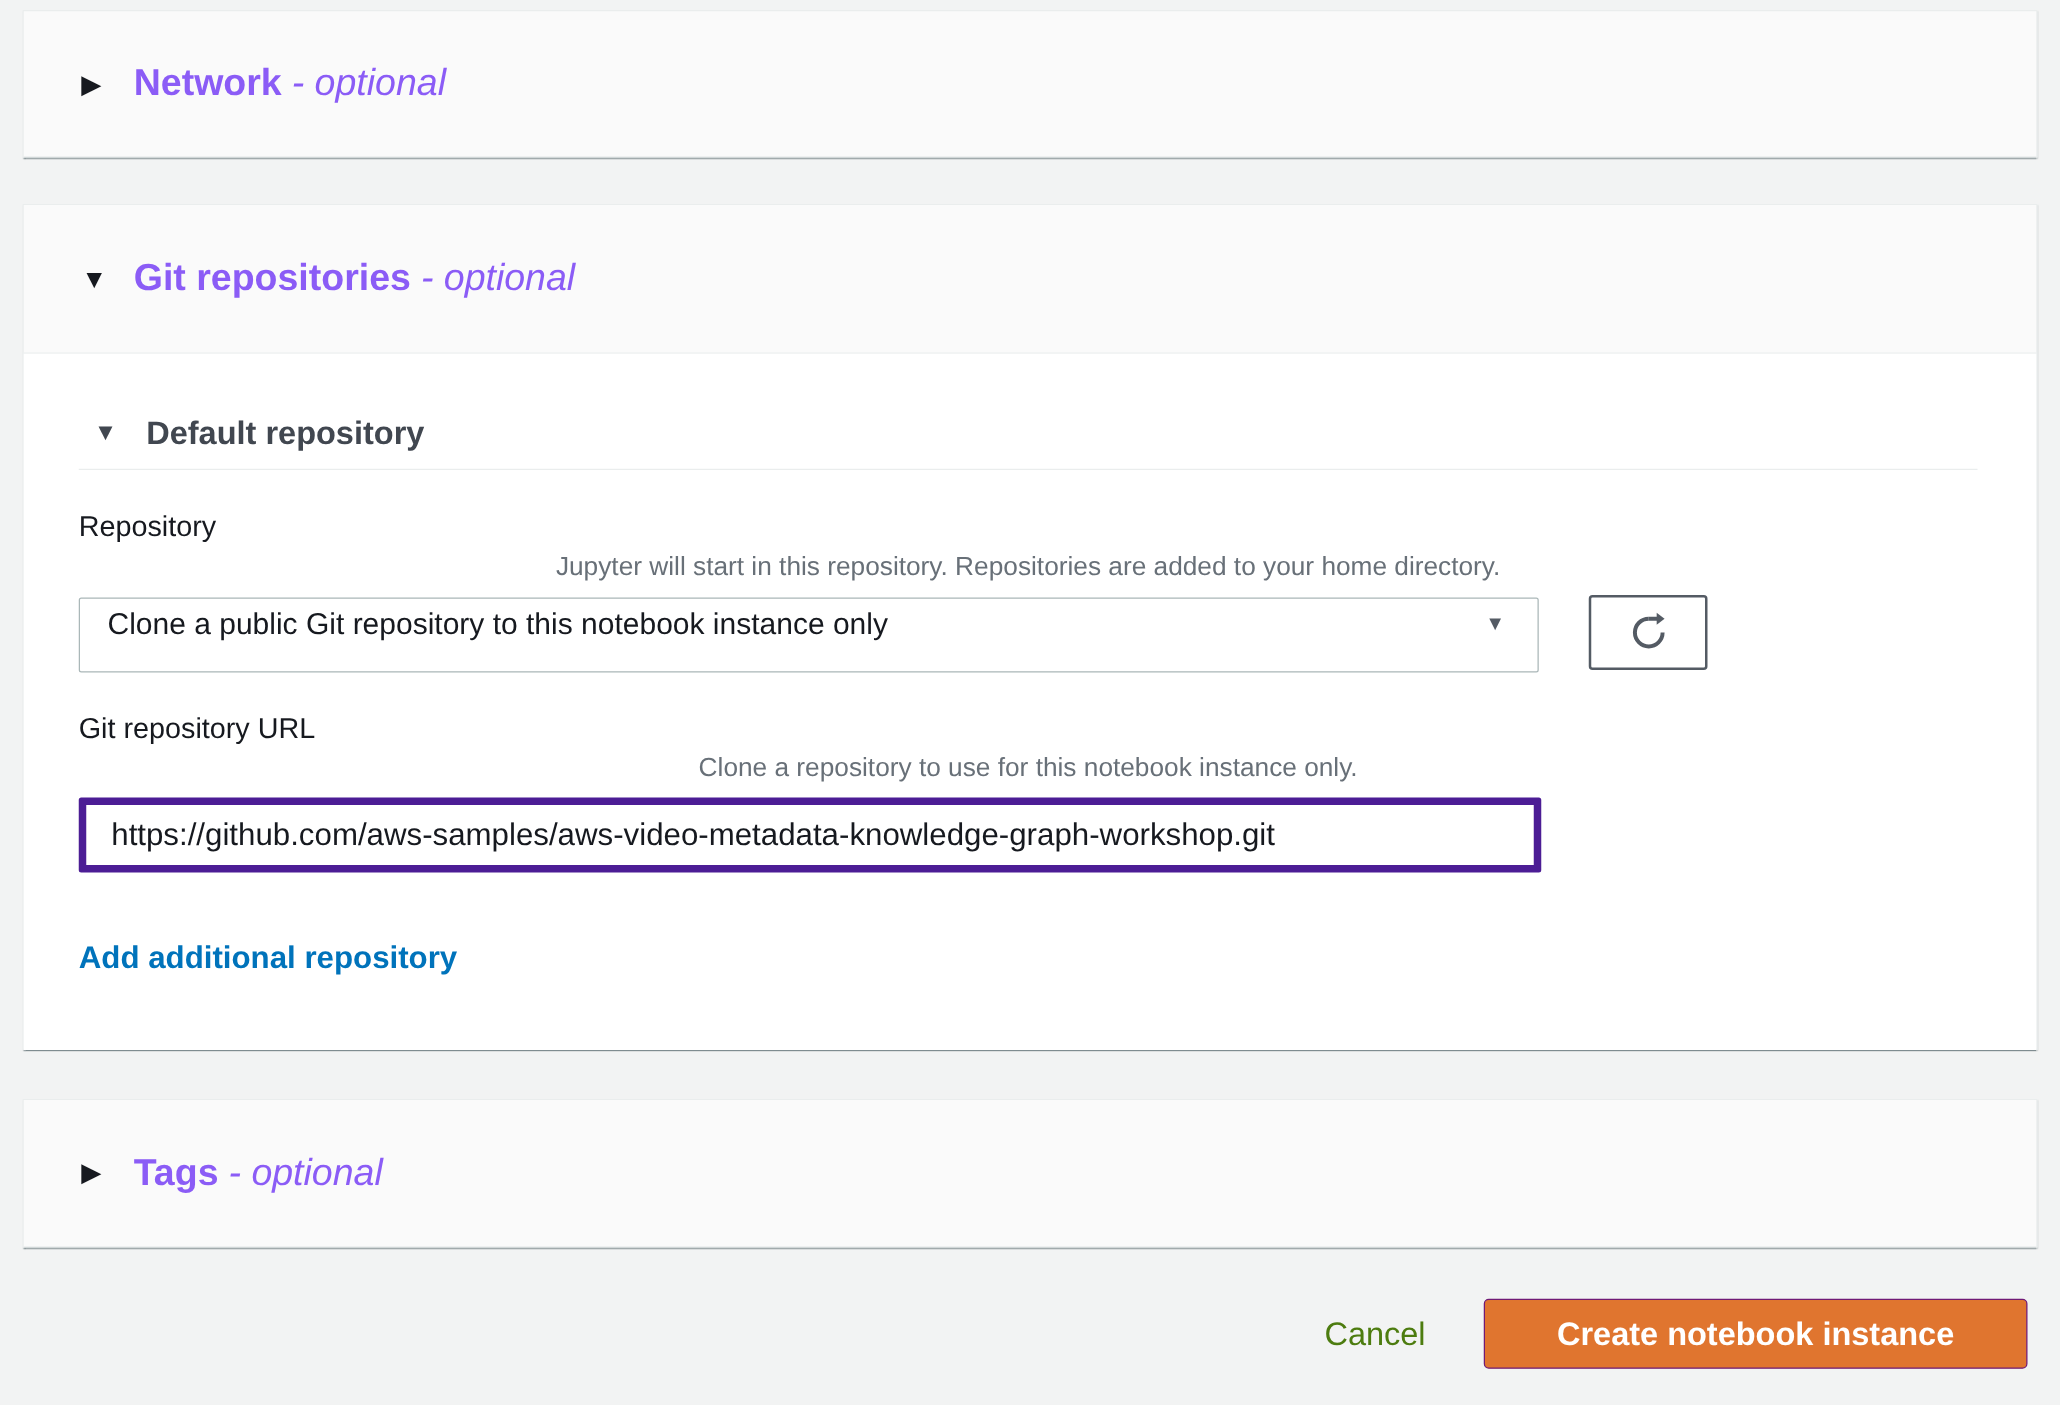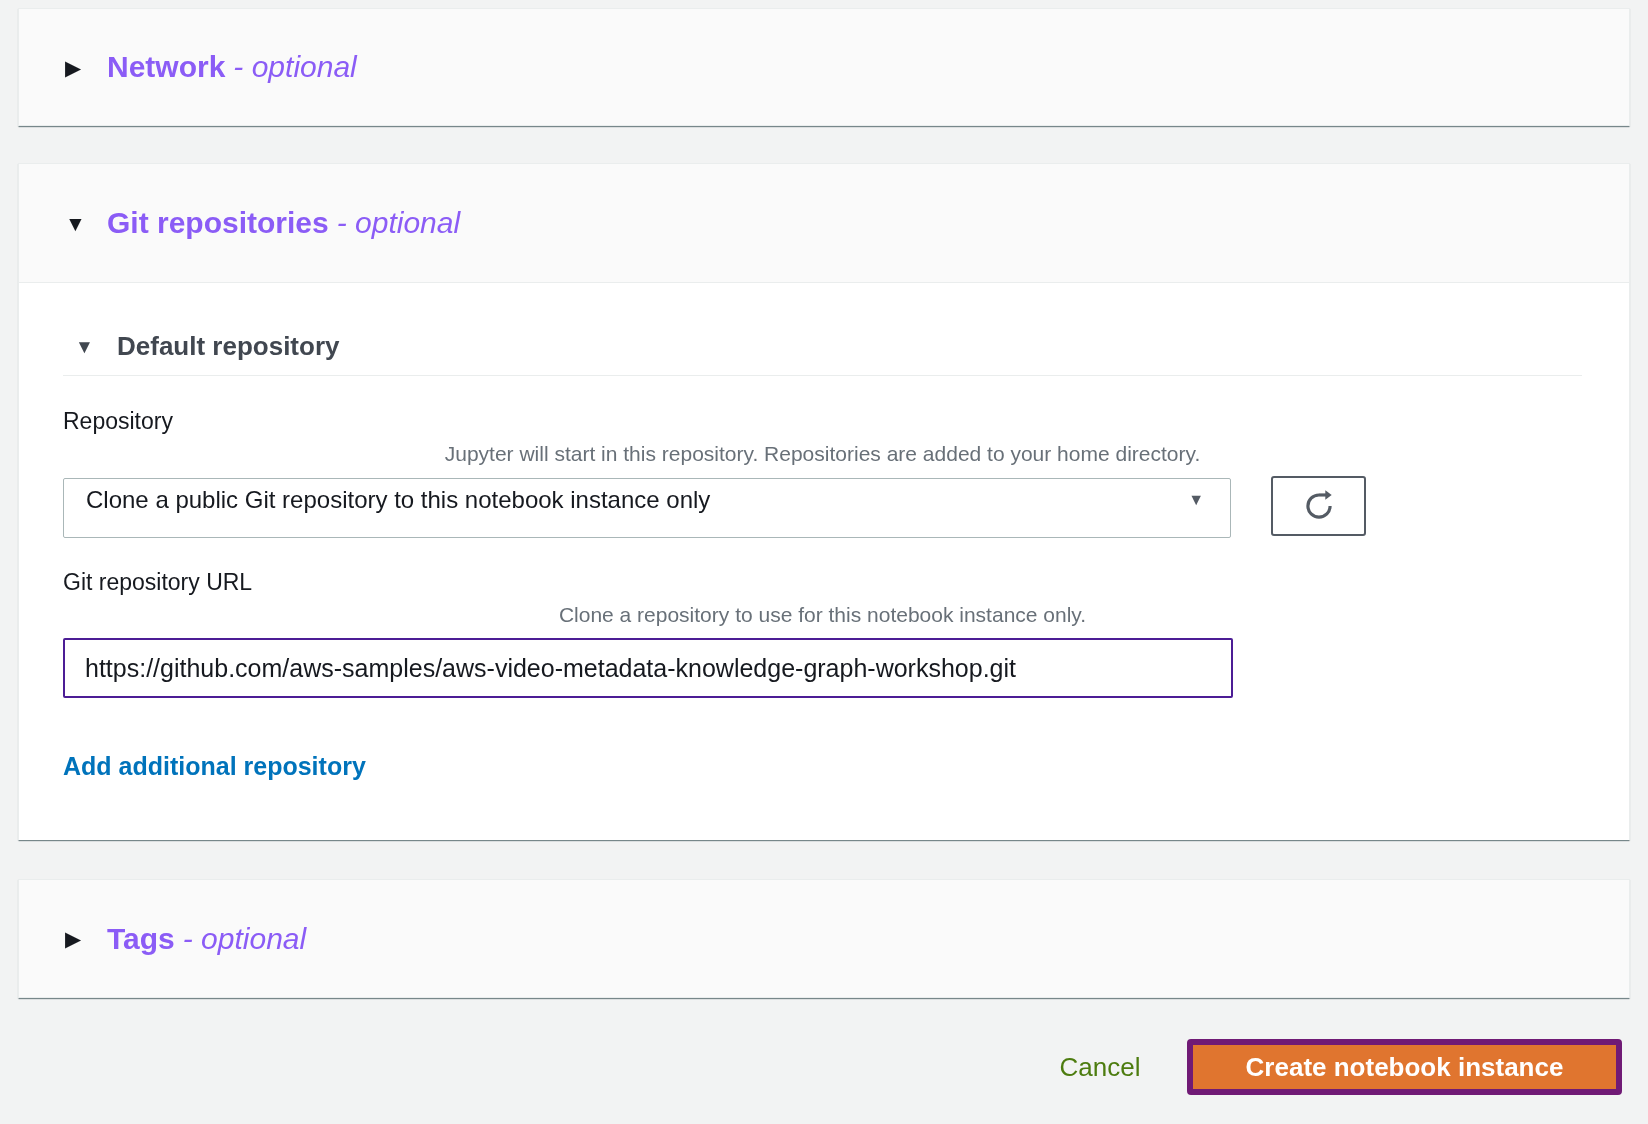--- a/index.html
+++ b/index.html
@@ -123,21 +123,21 @@
     align-items: center;
     justify-content: center;
     cursor: pointer;
   }
 
   .text-input {
     display: block;
     margin-top: 9px;
     width: 1170px;
     height: 60px;
-    border: 2px solid #4c1d95;
+    border: 6px solid #4c1d95;
     border-radius: 2px;
     background: #fff;
     font-family: "Liberation Sans", sans-serif;
     font-size: 25px;
     color: #16191f;
     padding: 0 20px;
     outline: none;
   }
 
   .add-link {
@@ -167,21 +167,21 @@
     cursor: pointer;
     font-family: "Liberation Sans", sans-serif;
   }
   .create-btn {
     position: absolute;
     left: 1187px;
     top: 1039px;
     width: 435px;
     height: 56px;
     background: #e0752f;
-    border: 6px solid #701a75;
+    border: 1px solid #701a75;
     border-radius: 4px;
     color: #ffffff;
     font-size: 26px;
     font-weight: 700;
     cursor: pointer;
     font-family: "Liberation Sans", sans-serif;
   }
 </style>
 </head>
 <body>

